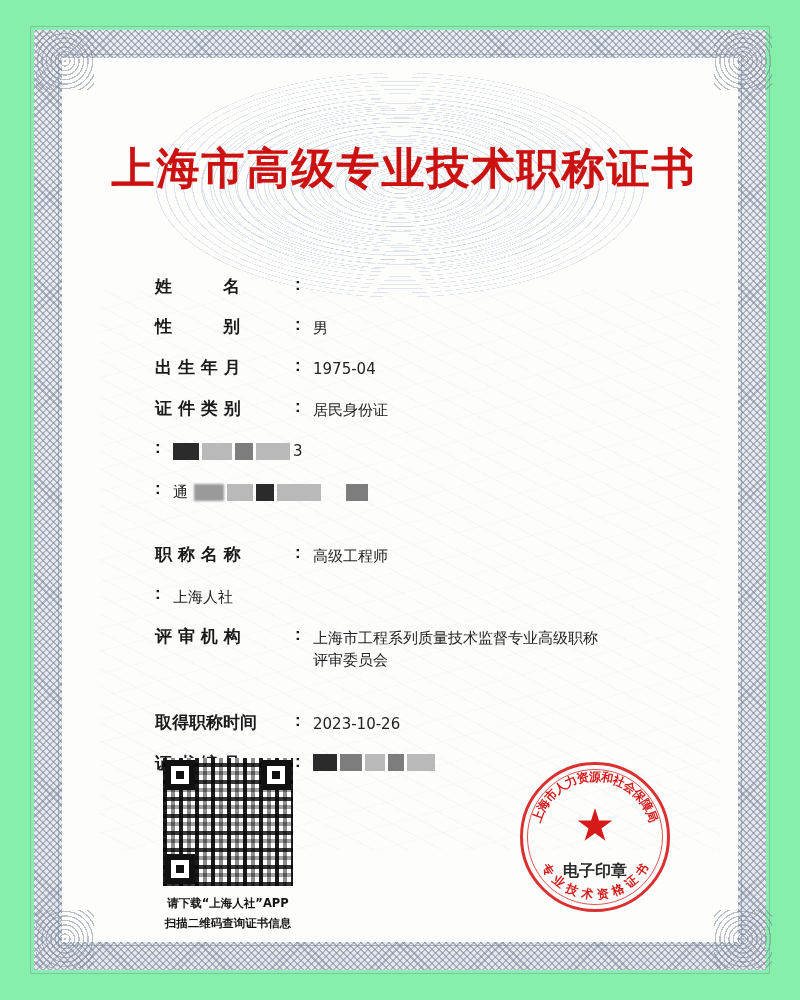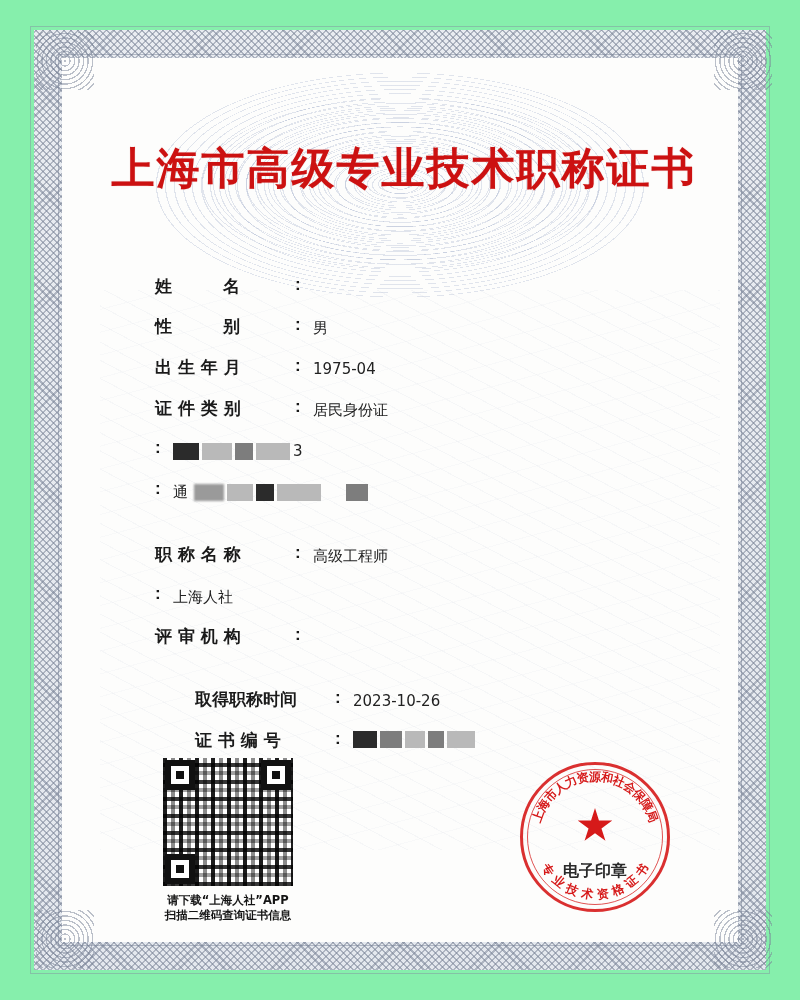--- a/index.html
+++ b/index.html
@@ -124,21 +124,21 @@
 
   
   .fields {
     position: absolute;
     left: 155px;
     top: 275px;
     width: 520px;
   }
   .group { margin-bottom: 0; }
   .group.g2 { margin-top: 40px; }
-  .group.g3 { margin-top: 40px; margin-left: 40px; }
+  .group.g3 { margin-top: 40px; }
 
   .row {
     display: flex;
     align-items: flex-start;
     margin-bottom: 17px;
     min-height: 22px;
   }
   .row .label {
     width: 140px;
     flex: 0 0 140px;
@@ -223,21 +223,21 @@
   }
   .qr .eye.tl { left: 2px; top: 2px; }
   .qr .eye.tr { right: 2px; top: 2px; }
   .qr .eye.bl { left: 2px; bottom: 2px; }
 
   .qr-caption {
     margin-top: 7px;
     font-family: "DejaVu Sans", "Liberation Sans", sans-serif;
     font-size: 11.5px;
     color: #141414;
-    line-height: 15px;
+    line-height: 20px;
     font-weight: bold;
     white-space: pre-line;
   }
 
   
   .seal {
     position: absolute;
     left: 520px;
     top: 762px;
     width: 150px;
@@ -375,20 +375,22 @@
       </div>
 
       <div class="row">
         <div class="colon">:</div>
         <div class="value">上海人社</div>
       </div>
 
       <div class="row">
         <div class="label">评 审 机 构</div>
         <div class="colon">:</div>
+        <div class="value">上海市工程系列质量技术监督专业高级职称
+评审委员会</div>
       </div>
 
     </div>
 
     <div class="group g3">
 
       <div class="row">
         <div class="label">取得职称时间</div>
         <div class="colon">:</div>
         <div class="value">2023-10-26</div>

